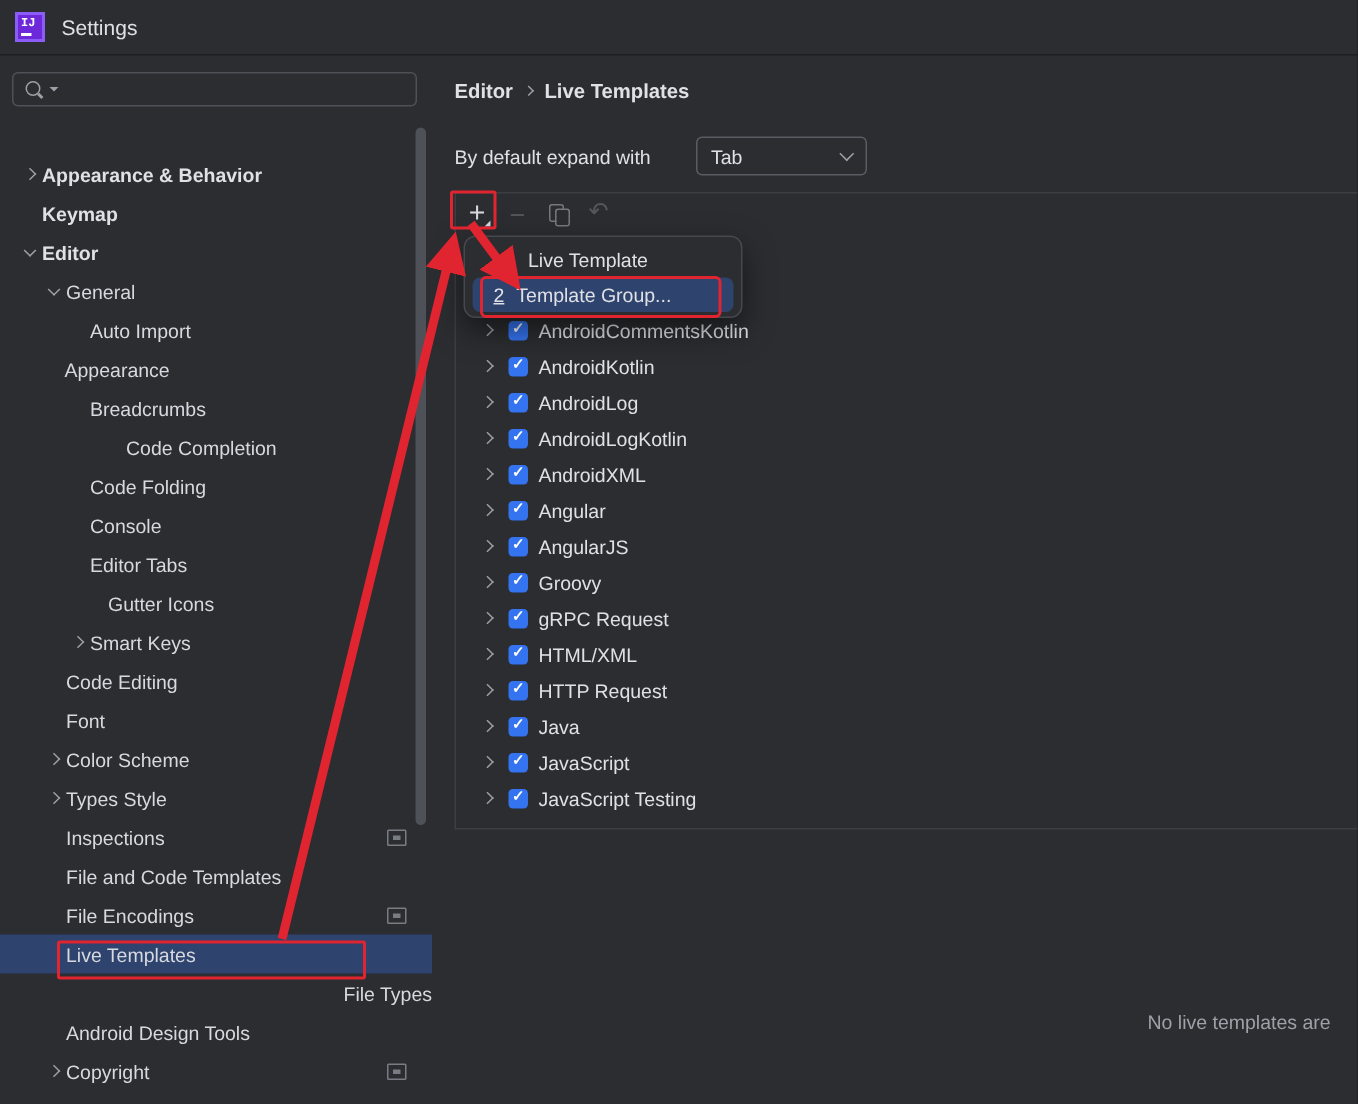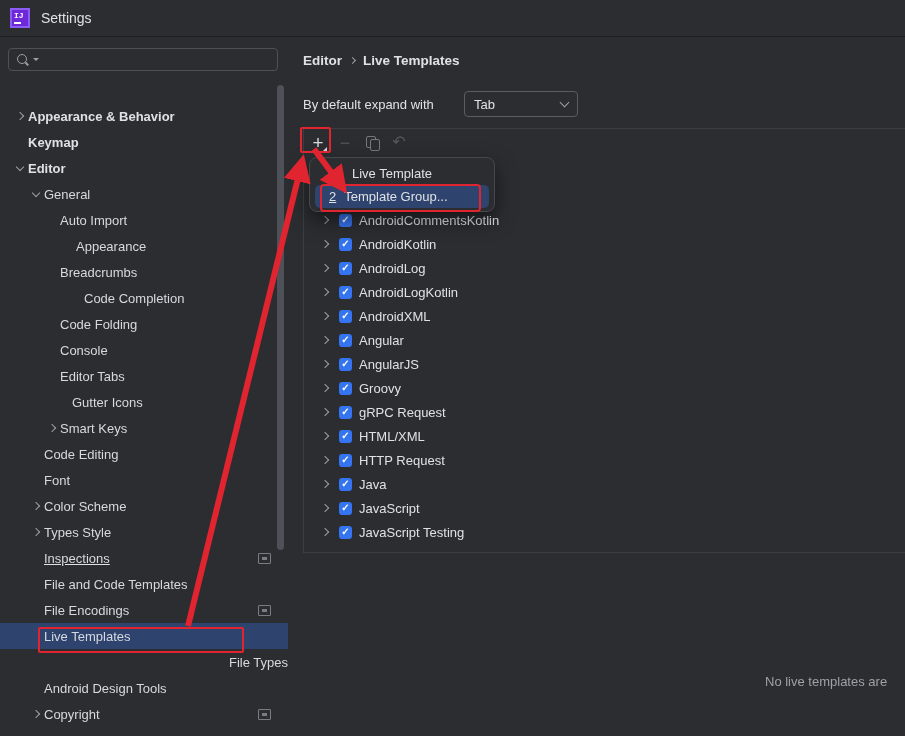--- a/index.html
+++ b/index.html
@@ -149,21 +149,21 @@
         <div class="srow" style="padding-left: 28px;">
           <span class="chev-slot">
             <i class="chev down"></i>
           </span>
           <span class="slabel">General</span>
         </div>
         <div class="srow" style="padding-left: 44px;">
           <span class="chev-slot"></span>
           <span class="slabel">Auto Import</span>
         </div>
-        <div class="srow" style="padding-left: 60px;">
+        <div class="srow" style="padding-left: 27px;">
           <span class="chev-slot"></span>
           <span class="slabel">Appearance</span>
         </div>
         <div class="srow" style="padding-left: 44px;">
           <span class="chev-slot"></span>
           <span class="slabel">Breadcrumbs</span>
         </div>
         <div class="srow" style="padding-left: 68px;">
           <span class="chev-slot"></span>
           <span class="slabel">Code Completion</span>
@@ -203,21 +203,21 @@
             <i class="chev right"></i>
           </span>
           <span class="slabel">Color Scheme</span>
         </div>
         <div class="srow" style="padding-left: 28px;">
           <span class="chev-slot">
             <i class="chev right"></i>
           </span>
           <span class="slabel">Types Style</span>
         </div>
-        <div class="srow" style="padding-left: 28px; text-decoration: underline;">
+        <div class="srow" style="padding-left: 28px;">
           <span class="chev-slot"></span>
           <span class="slabel">Inspections</span>
           <span class="proj-icon"></span>
         </div>
         <div class="srow" style="padding-left: 28px;">
           <span class="chev-slot"></span>
           <span class="slabel">File and Code Templates</span>
         </div>
         <div class="srow" style="padding-left: 28px;">
           <span class="chev-slot"></span>

